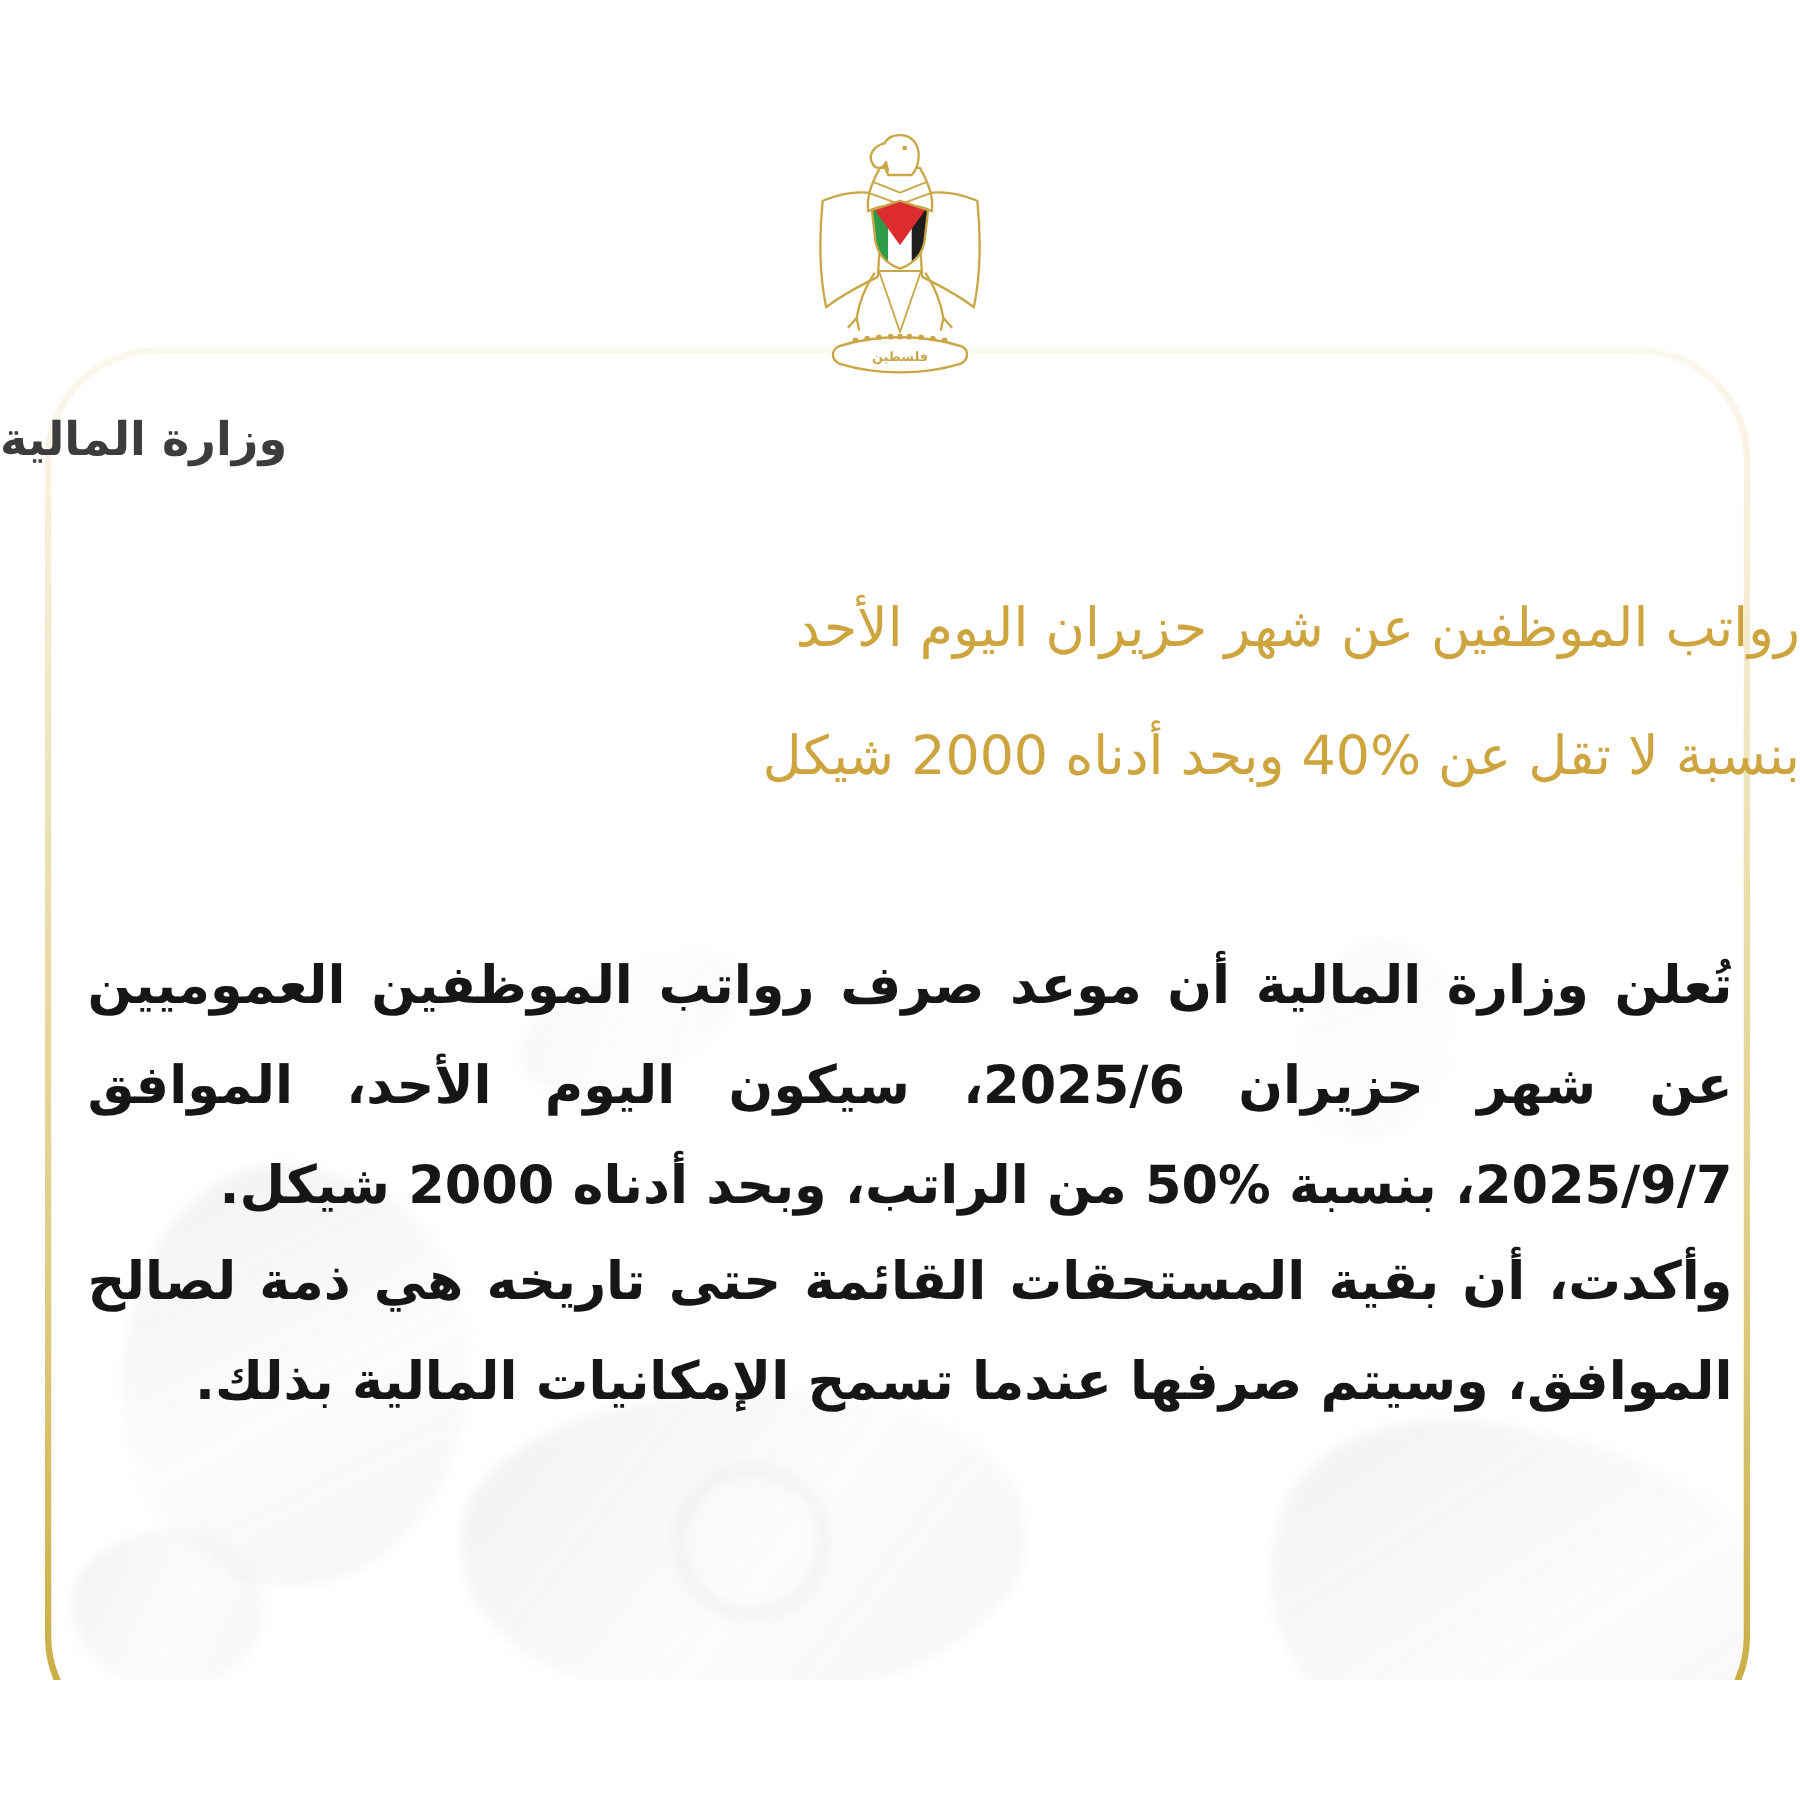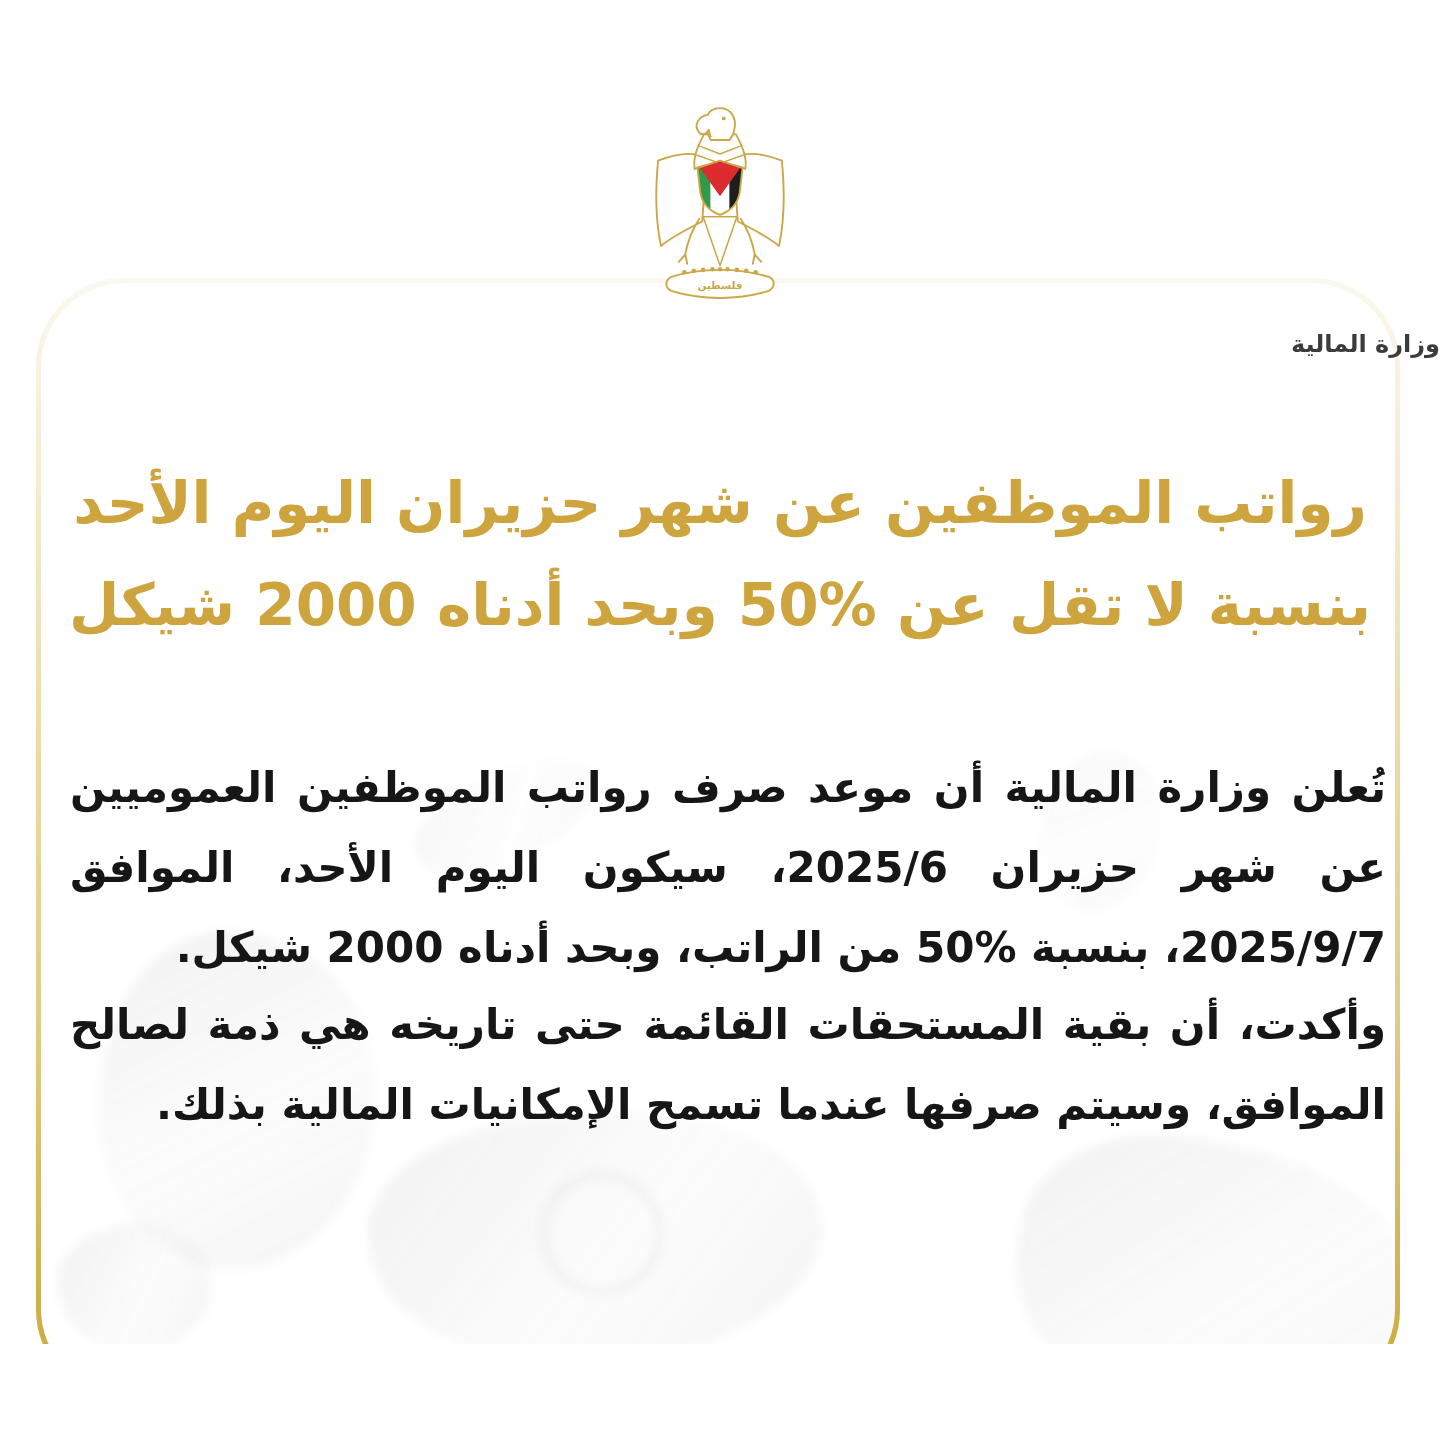--- a/index.html
+++ b/index.html
@@ -59,30 +59,30 @@
   .emblem{
     position:absolute;left:50%;top:103px;transform:translateX(-50%);
     width:150px;height:208px;
   }
   .em-stroke{stroke:var(--gold);fill:none;stroke-linecap:round;stroke-linejoin:round;}
   .em-white{fill:#ffffff;stroke:var(--gold);stroke-linejoin:round;}
   .em-gold{fill:var(--gold);}
 
   .ministry-name{
     position:absolute;left:0;top:330px;width:100%;
-    text-align:right;
-    font-size:24px;font-weight:bold;
+    text-align:left;
+    font-size:37px;font-weight:bold;
     color:var(--ministry_gray);
     direction:rtl;
   }
   .headline{
     position:absolute;left:0;top:452px;width:100%;
-    text-align:center;direction:rtl;
+    direction:rtl;
     color:var(--headline_gold);
-    font-size:58px;font-weight:bold;line-height:102px;
+    font-size:43px;font-weight:normal;line-height:102px;
   }
   .headline .hl-line{white-space:nowrap;}
   .body-par{
     position:absolute;left:70px;width:1316px;
     direction:rtl;unicode-bidi:plaintext;
     text-align:justify;text-justify:inter-word;
     color:var(--text_black);
     font-size:42px;font-weight:bold;line-height:80px;
   }
   .par1{top:748px;}
@@ -168,19 +168,19 @@
         <circle cx="118" cy="177" r="2.4"></circle>
       </g>
       <text x="80" y="195" text-anchor="middle" font-size="11" font-weight="bold" fill="var(--gold)">فلسطين</text>
     </g>
   </svg>
 
   <div class="ministry-name">وزارة المالية</div>
 
   <div class="headline">
     <div class="hl-line">رواتب الموظفين عن شهر حزيران اليوم الأحد</div>
-    <div class="hl-line">بنسبة لا تقل عن %50 وبحد أدناه 2000 شيكل</div>
+    <div class="hl-line">بنسبة لا تقل عن %40 وبحد أدناه 2000 شيكل</div>
   </div>
 
   <div class="body-par par1">تُعلن وزارة المالية أن موعد صرف رواتب الموظفين العموميين عن شهر حزيران 2025/6، سيكون اليوم الأحد، الموافق 2025/9/7، بنسبة %50 من الراتب، وبحد أدناه 2000 شيكل.</div>
   <div class="body-par par2">وأكدت، أن بقية المستحقات القائمة حتى تاريخه هي ذمة لصالح الموافق، وسيتم صرفها عندما تسمح الإمكانيات المالية بذلك.</div>
 
 </div>
 
 </body></html>

